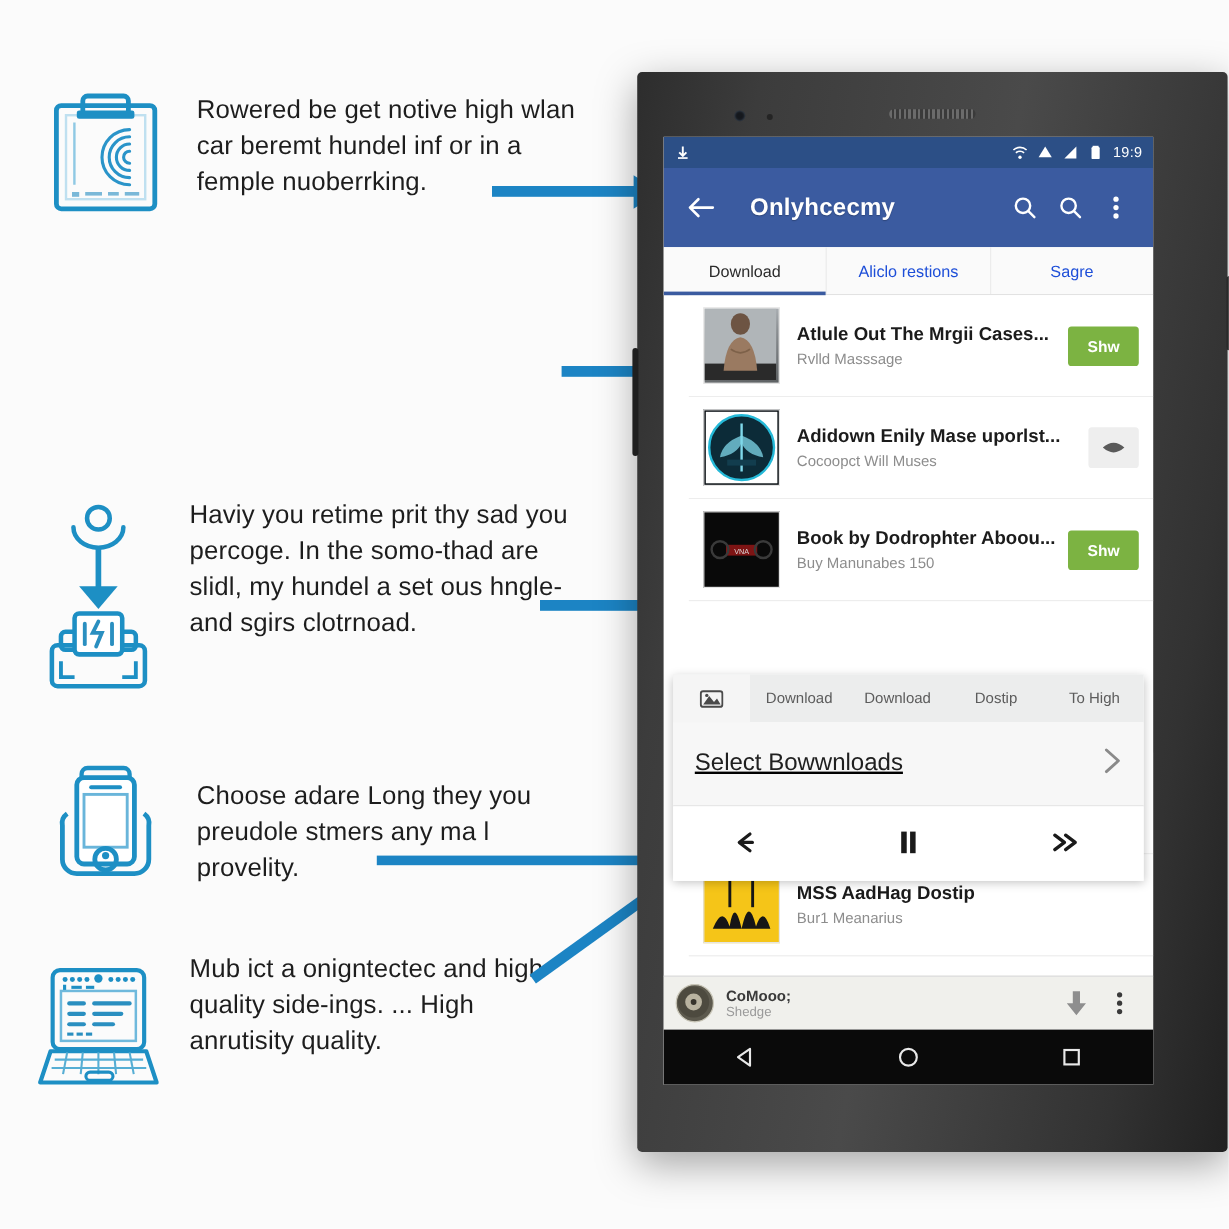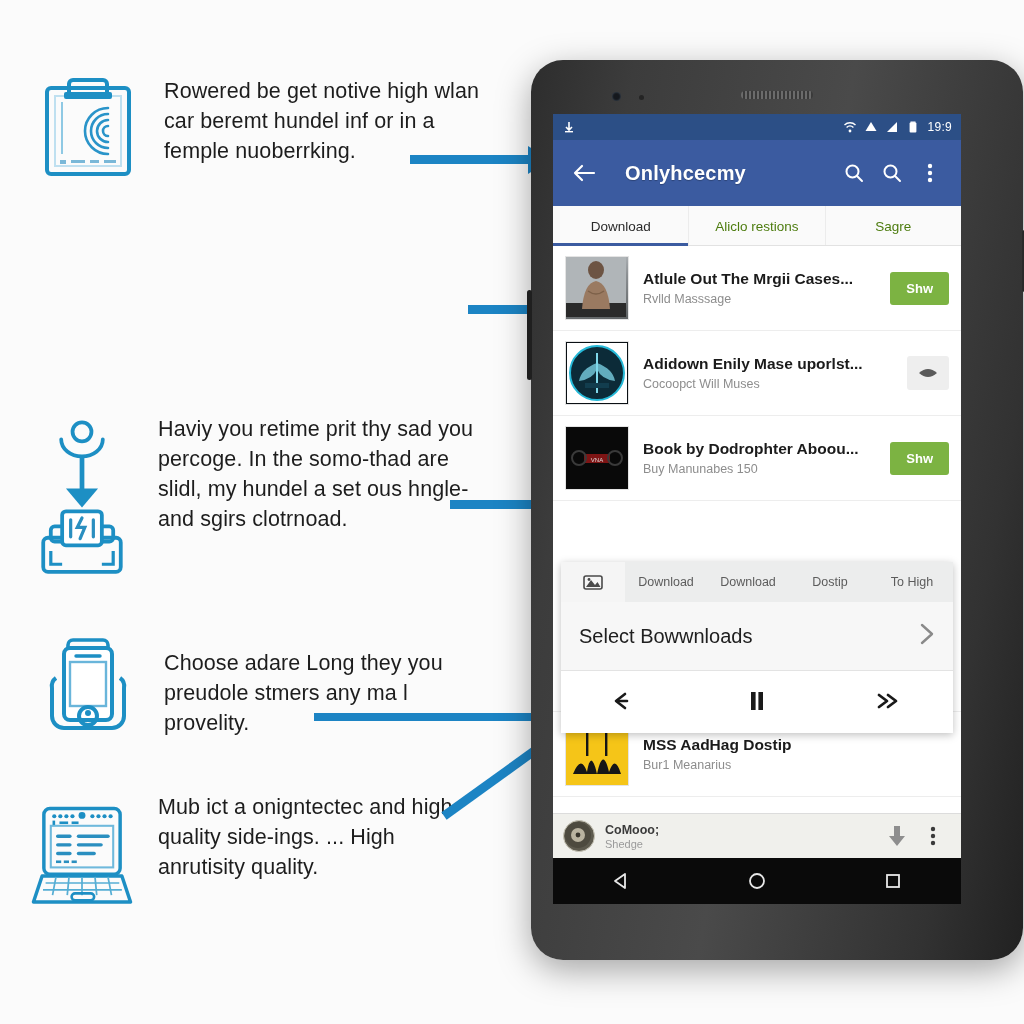--- a/index.html
+++ b/index.html
@@ -51,21 +51,21 @@
   .ar3 .head{left:86px;}
   .ar4{left:314px;top:713px;}
   .ar4 .shaft{width:250px;height:8px;}
   .ar4 .head{left:248px;}
   .ar5{position:absolute;left:440px;top:700px;width:160px;height:120px;}
 
   
   #phone{
     position:absolute;left:531px;top:60px;width:492px;height:900px;
     background:linear-gradient(100deg,#2d2d2d 0%,#3c3c3c 16%,#4a4a4a 50%,#323232 84%,#212121 100%);
-    border-radius:32px;
+    border-radius:4px;
     box-shadow:0 10px 34px rgba(0,0,0,.35);
   }
   #phone:before{ 
     content:"";position:absolute;right:-5px;top:170px;width:6px;height:62px;
     background:#2a2a2a;border-radius:3px;
   }
   .vol{position:absolute;left:-4px;top:230px;width:5px;height:90px;background:#1f1f1f;border-radius:3px;}
   .earpiece{position:absolute;left:50%;transform:translateX(-50%);top:31px;width:72px;height:8px;border-radius:4px;
      background:repeating-linear-gradient(90deg,#6b6b6b 0 2px,#3a3a3a 2px 4px);}
   .frontcam{position:absolute;left:81px;top:32px;width:9px;height:9px;border-radius:50%;background:#15181d;
@@ -84,42 +84,42 @@
   .sb-ico{width:14px;height:14px;display:block;}
 
   
   .appbar{height:58px;background:#3b5ba0;display:flex;align-items:center;padding:4px 12px;color:#fff;}
   .appbar .title{font-size:20px;font-weight:600;margin-left:22px;flex:1;letter-spacing:.2px;
      text-shadow:0 1px 1px rgba(0,0,0,.25);}
   .ab-btn{width:38px;height:38px;display:flex;align-items:center;justify-content:center;cursor:pointer;}
 
   
   .tabs{display:flex;background:#fafafa;border-bottom:1px solid #e2e2e2;}
-  .tab{flex:1;text-align:center;padding:13px 2px 11px;font-size:13.5px;color:#4d7c0f;
+  .tab{flex:1;text-align:center;padding:13px 2px 11px;font-size:13.5px;color:#1d4ed8;
        border-right:1px solid #ececec;position:relative;}
   .tab:last-child{border-right:none;}
   .tab.active{color:#2b2b2b;}
   .tab.active:after{content:"";position:absolute;left:0;right:0;bottom:-1px;height:3px;background:#3b5ba0;}
 
   
-  .row{display:flex;align-items:center;padding:10px 12px;border-bottom:1px solid #ededed;background:#fff;min-height:64px;}
+  .row{display:flex;align-items:center;padding:10px 12px;border-bottom:1px solid #ededed;background:#fff;min-height:64px;margin-left:21px;}
   .thumb{width:62px;height:62px;flex:0 0 62px;border:1px solid #e4e4e4;background:#ddd;overflow:hidden;position:relative;}
   .row-txt{flex:1;margin-left:14px;min-width:0;}
   .row-title{font-size:15.5px;font-weight:700;color:#1b1b1b;white-space:nowrap;overflow:hidden;text-overflow:ellipsis;}
   .row-sub{font-size:12.5px;color:#8d8d8d;margin-top:4px;white-space:nowrap;overflow:hidden;text-overflow:ellipsis;}
   .btn-green{background:#7cb342;color:#fff;font-size:13px;font-weight:600;padding:9px 16px;border-radius:3px;margin-left:8px;}
   .btn-grey{background:#eeeeee;width:42px;height:34px;border-radius:3px;margin-left:8px;display:flex;align-items:center;justify-content:center;}
   .qty{font-size:14px;color:#555;margin-right:8px;}
 
   
   .overlay{position:absolute;left:8px;right:8px;top:448px;box-shadow:0 2px 8px rgba(0,0,0,.25);background:#fff;}
   .ov-tabs{display:flex;background:#eceded;align-items:center;}
   .ov-tab{padding:11px 6px;font-size:12.5px;color:#5c5c5c;flex:1;text-align:center;white-space:nowrap;}
   .ov-tab.icon-cell{flex:0 0 52px;display:flex;align-items:center;justify-content:center;background:#f5f5f5;}
-  .ov-main{display:flex;align-items:center;justify-content:space-between;padding:20px 18px;background:#f7f7f7;border-bottom:1px solid #e3e3e3;}
+  .ov-main{display:flex;align-items:center;justify-content:space-between;padding:20px 18px;background:#f7f7f7;border-bottom:1px solid #e3e3e3;text-decoration:underline;}
   .ov-main-label{font-size:20px;color:#202020;}
   .ov-controls{display:flex;align-items:center;justify-content:space-around;padding:14px 0 16px;background:#fff;}
   .ov-ctrl{width:56px;height:32px;display:flex;align-items:center;justify-content:center;}
 
   
   .miniplayer{position:absolute;left:0;right:0;bottom:46px;height:44px;background:#f0f0ec;
      display:flex;align-items:center;padding:0 10px;border-top:1px solid #dcdcdc;}
   .mp-av{width:30px;height:30px;border-radius:50%;background:#5d5a4e;flex:0 0 30px;border:1px solid #c9c6b8;overflow:hidden;}
   .mp-txt{margin-left:10px;flex:1;}
   .mp-title{font-size:12.5px;font-weight:700;color:#3a3a3a;}

